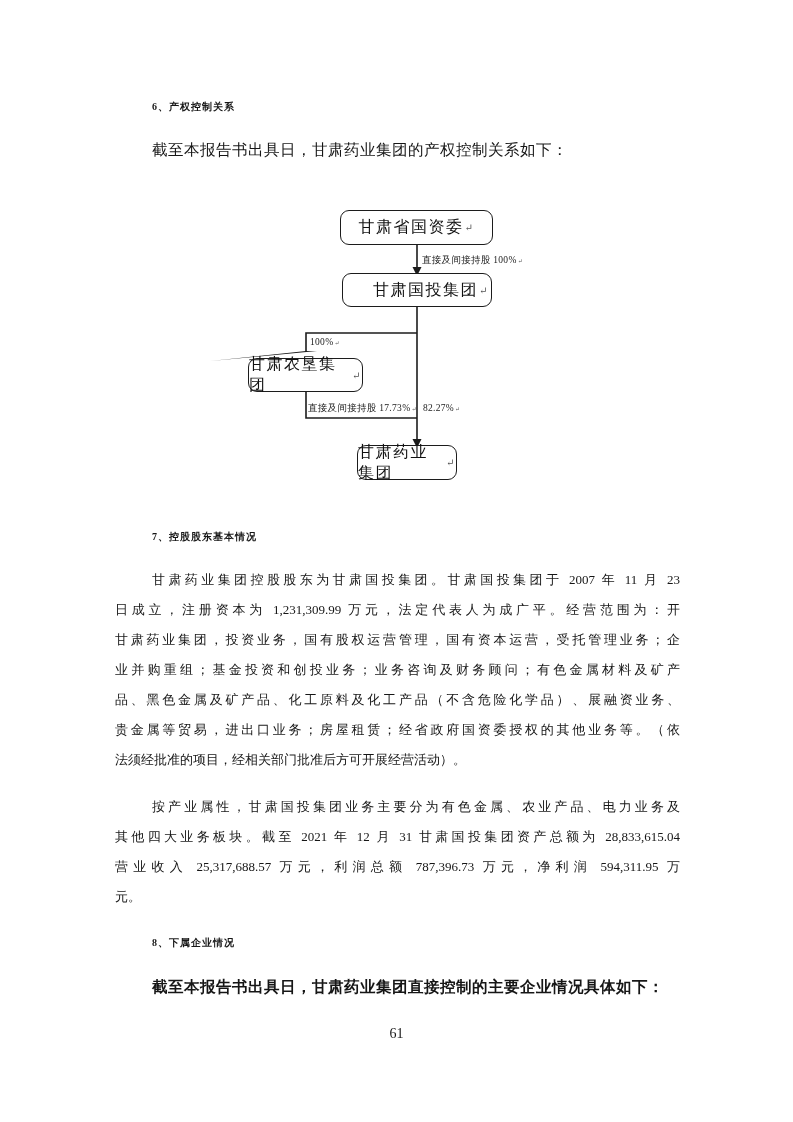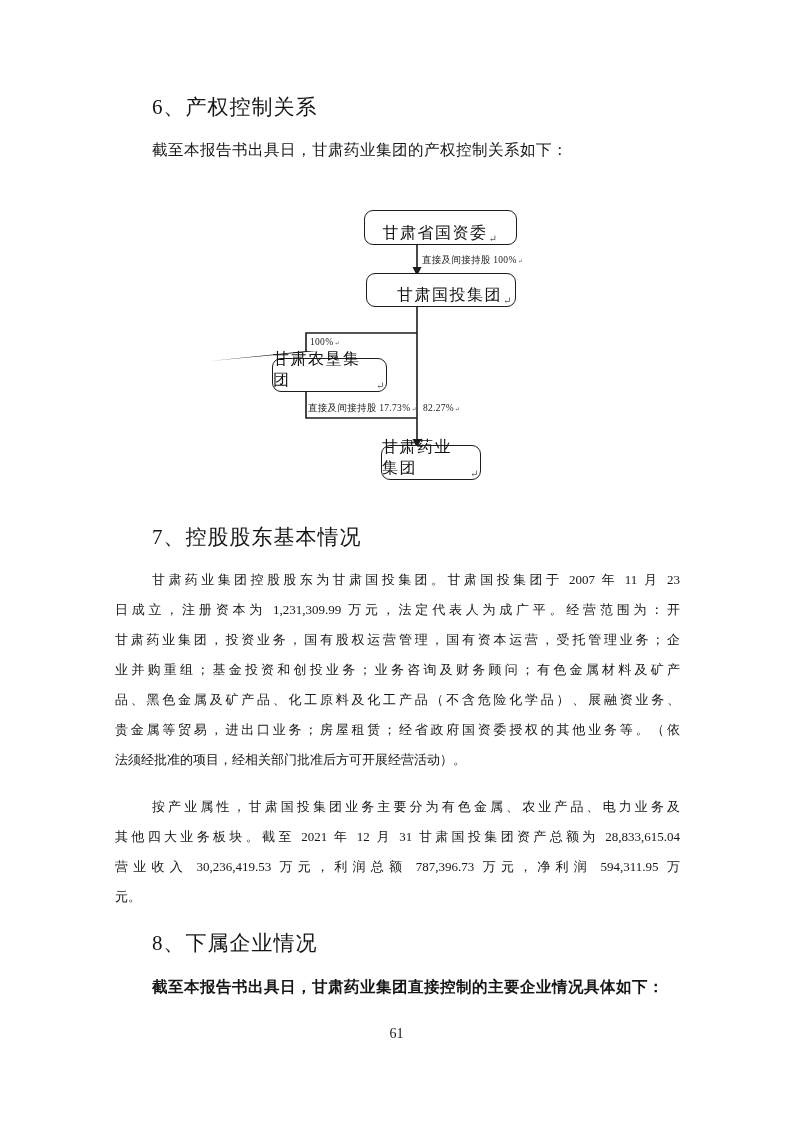--- a/index.html
+++ b/index.html
@@ -9,23 +9,23 @@
     width:793px; height:1122px;
     margin:0 auto;
     background:#ffffff;
     color:#161616;
     font-family:"Liberation Serif","DejaVu Serif",serif;
     overflow:hidden;
   }
   .content { padding:92px 113px 0 115px; }
 
   .heading {
-    font-size:21px; line-height:30px;
+    font-size:10px; line-height:30px;
     text-indent:37px;
-    font-weight:normal;
+    font-weight:bold;
     letter-spacing:1px;
   }
   .intro-line {
     font-size:15.5px; line-height:30px;
     text-indent:37px;
     letter-spacing:0.5px;
   }
   .para { text-align:justify; }
   .para .line {
     font-size:13px; line-height:30px;
@@ -49,26 +49,25 @@
   .diagram {
     position:relative;
     width:565px; height:280px;
   }
   .diagram svg { position:absolute; left:0; top:0; }
   .org-box {
     position:absolute;
     border:1.6px solid #1c1c1c;
     border-radius:9px;
     background:#ffffff;
-    display:flex; align-items:flex-end; justify-content:center;
+    display:flex; align-items:center; justify-content:center;
     font-size:16px;
     letter-spacing:1.5px;
     color:#111;
     z-index:2;
-    margin-left:24px;
   }
   .org-box.b0 { left:225px; top:0;     width:153px; height:35px; }
   .org-box.b1 { left:227px; top:63px;  width:150px; height:34px;padding-left:28px; }
   .org-box.b2 { left:133px; top:148px; width:115px; height:34px; }
   .org-box.b3 { left:242px; top:235px; width:100px; height:35px; }
 
   .edge-label {
     position:absolute;
     font-size:9.5px; line-height:12px;
     letter-spacing:0.3px;
@@ -156,21 +155,21 @@
         <div class="line">甘肃药业集团，投资业务，国有股权运营管理，国有资本运营，受托管理业务；企</div>
         <div class="line">业并购重组；基金投资和创投业务；业务咨询及财务顾问；有色金属材料及矿产</div>
         <div class="line">品、黑色金属及矿产品、化工原料及化工产品（不含危险化学品）、展融资业务、</div>
         <div class="line">贵金属等贸易，进出口业务；房屋租赁；经省政府国资委授权的其他业务等。（依</div>
         <div class="line last">法须经批准的项目，经相关部门批准后方可开展经营活动）。</div>
       </div>
 
     <div class="para" id="para2">
         <div class="line first">按产业属性，甘肃国投集团业务主要分为有色金属、农业产品、电力业务及</div>
         <div class="line">其他四大业务板块。截至 2021 年 12 月 31 甘肃国投集团资产总额为 28,833,615.04</div>
-        <div class="line">营业收入 30,236,419.53 万元，利润总额 787,396.73 万元，净利润 594,311.95 万</div>
+        <div class="line">营业收入 25,317,688.57 万元，利润总额 787,396.73 万元，净利润 594,311.95 万</div>
         <div class="line last">元。</div>
       </div>
 
     <div class="heading" id="h8">8、下属企业情况</div>
 
     <div class="intro-line" id="p8-intro">截至本报告书出具日，甘肃药业集团直接控制的主要企业情况具体如下：</div>
 
   </div>
 
   <div class="page-number">61</div>

